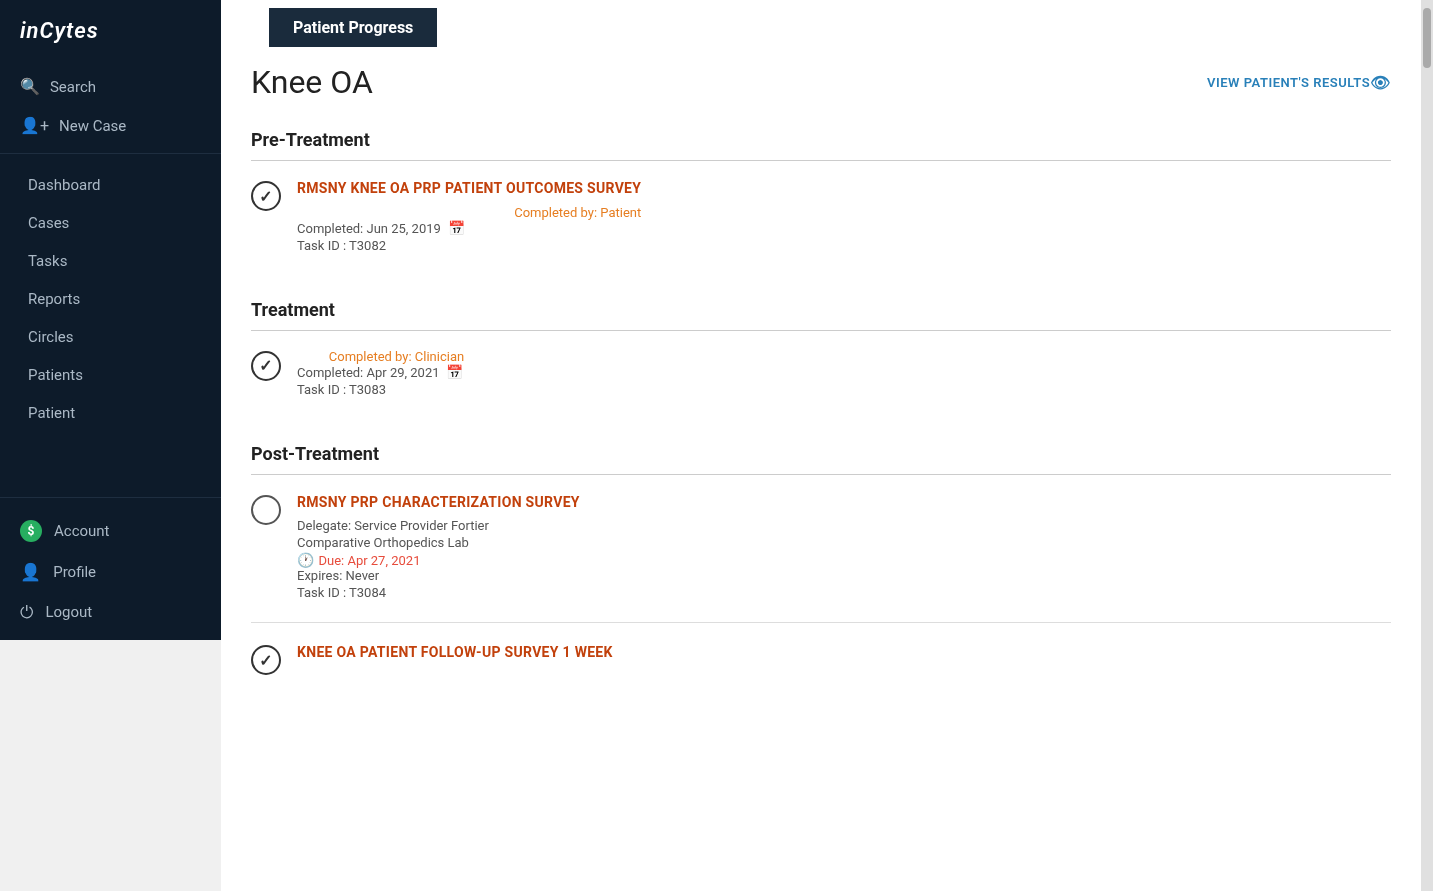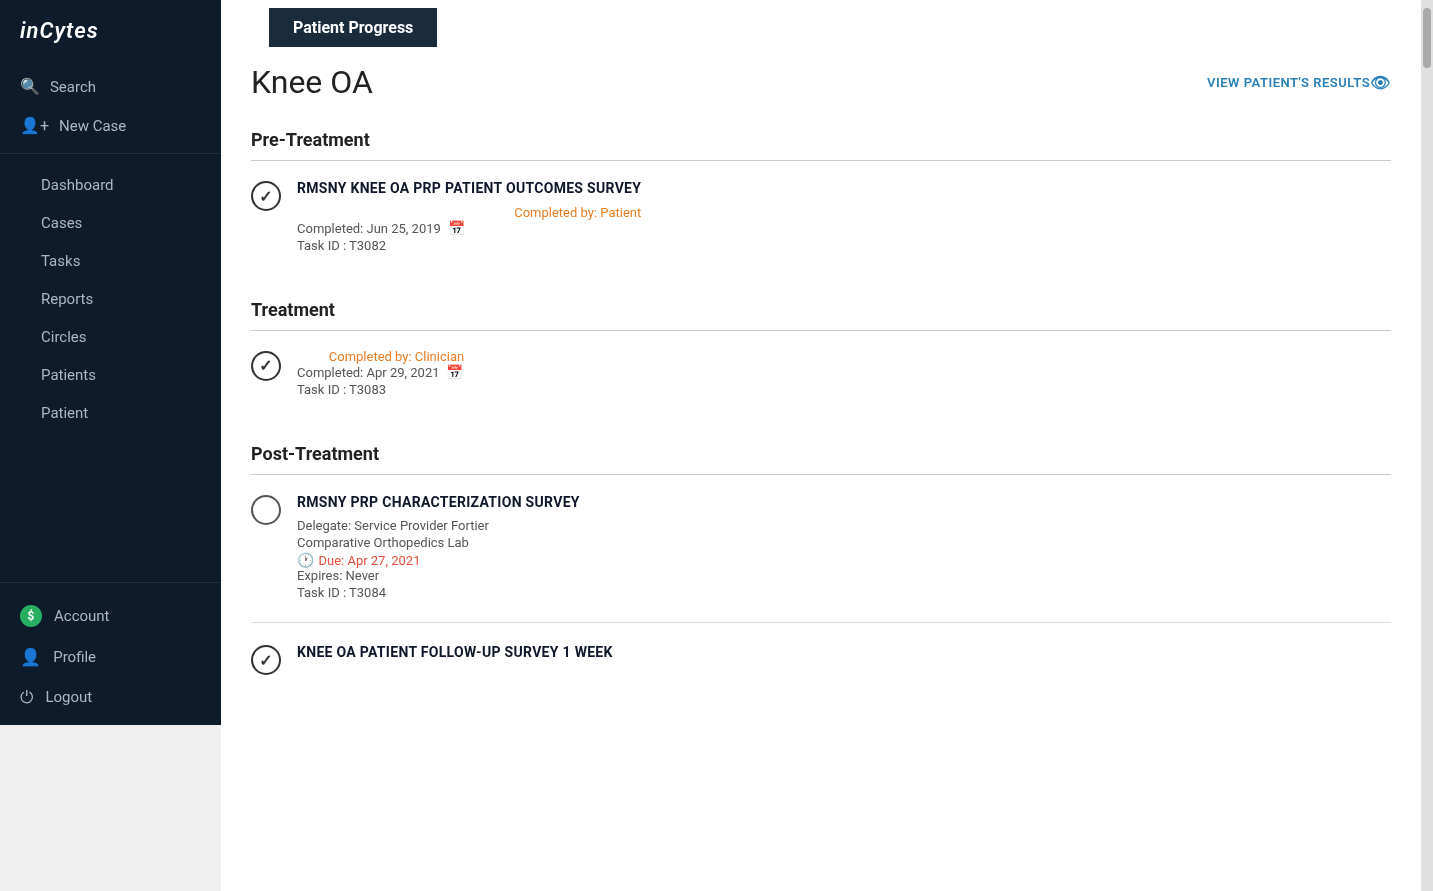--- a/index.html
+++ b/index.html
@@ -6,21 +6,21 @@
     body { font-family: -apple-system, BlinkMacSystemFont, 'Segoe UI', Roboto, sans-serif; display: flex; height: 891px; overflow: hidden; background: #f0f0f0; }
 
     
     .sidebar {
       width: 221px;
       min-width: 221px;
       background: #0d1b2a;
       color: #ccc;
       display: flex;
       flex-direction: column;
-      height: 725px;
+      height: 640px;
     }
     .sidebar-logo {
       padding: 18px 20px 16px;
       color: #fff;
       font-size: 22px;
       font-weight: 600;
       letter-spacing: 1px;
     }
     .sidebar-logo span { color: #fff; font-style: italic; }
     .sidebar-actions {
@@ -33,21 +33,21 @@
       padding: 10px 20px;
       color: #aab8c5;
       font-size: 15px;
       cursor: pointer;
       gap: 10px;
     }
     .sidebar-action-item .icon { font-size: 16px; }
 
     .sidebar-nav {
       flex: 1;
-      padding: 12px 13px;
+      padding: 12px 0;
     }
     .nav-item {
       display: block;
       padding: 10px 28px;
       color: #aab8c5;
       font-size: 15px;
       cursor: pointer;
       text-decoration: none;
     }
 
@@ -185,21 +185,21 @@
     }
     .check-circle.pending {
       background: #fff;
       border-color: #555;
     }
 
     .task-details {}
     .task-name {
       font-size: 14px;
       font-weight: 700;
-      color: #0f172a;
+      color: #c2410c;
       line-height: 1.4;
       margin-bottom: 6px;
       text-transform: uppercase;
       letter-spacing: 0.3px;
     }
     .task-meta {
       font-size: 13px;
       color: #555;
       margin-bottom: 2px;
     }

